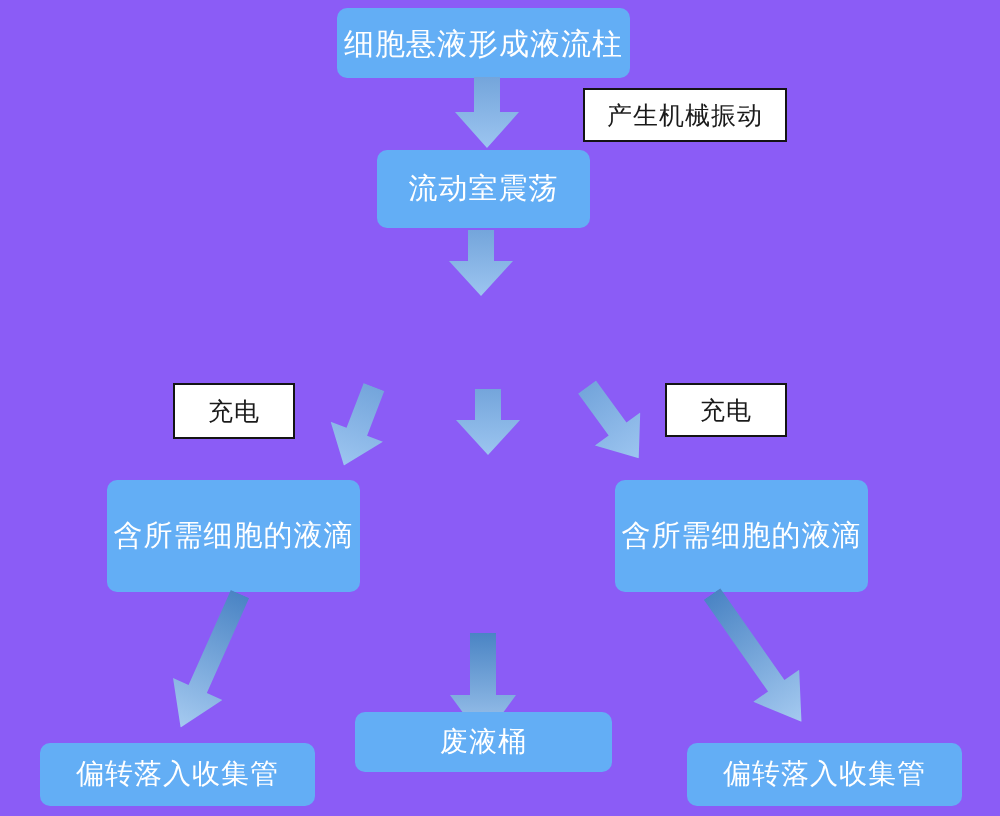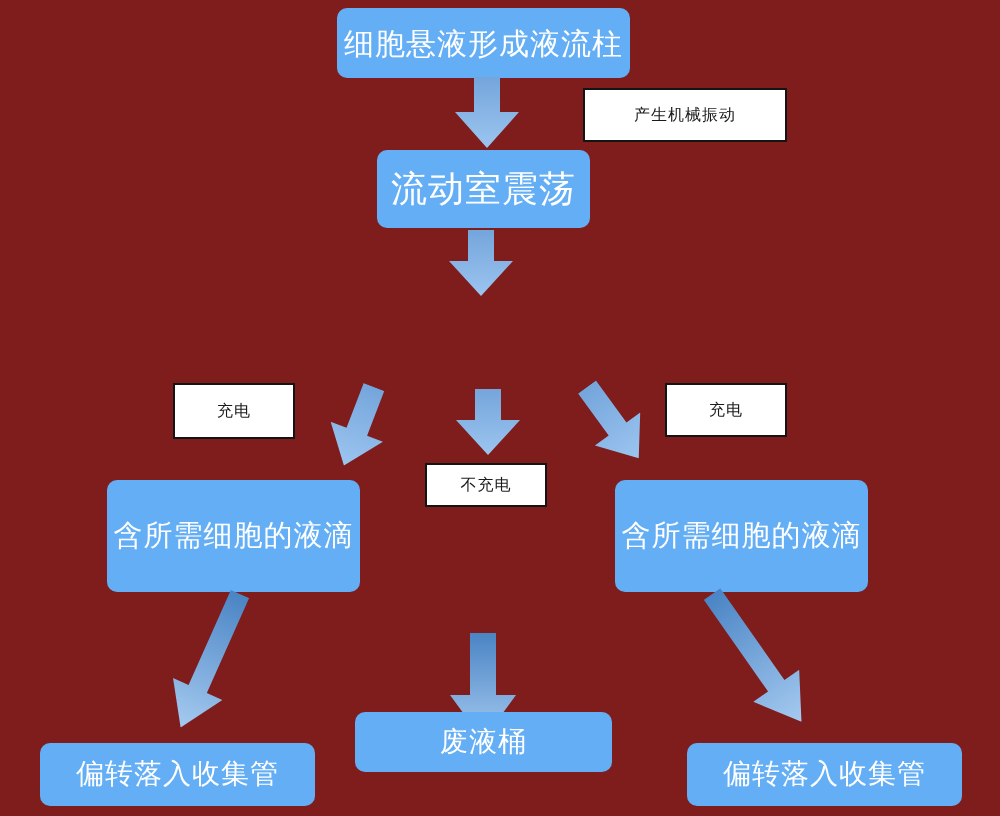--- a/index.html
+++ b/index.html
@@ -1,19 +1,19 @@
 <!DOCTYPE html>
 <html><head>
 <meta charset="utf-8">
 <style>
   html,body{margin:0;padding:0;background:#ffffff;}
   #canvas{
     position:relative;
     width:1000px;height:816px;
-    background:#7f1d1d;
+    background:#8b5cf6;
     font-family:Liberation Serif, serif;
     overflow:hidden;
   }
   .box{
     position:absolute;
     background:#63AEF5;
     color:#ffffff;
     border-radius:10px;
     display:flex;align-items:center;justify-content:center;
     text-align:center;
@@ -23,21 +23,21 @@
     box-sizing:border-box;
   }
   .label{
     position:absolute;
     background:#ffffff;
     color:#1a1a1a;
     border:2px solid #141414;
     display:flex;align-items:center;justify-content:center;
     text-align:center;
     box-sizing:border-box;
-    font-size:16px;
+    font-size:25px;
     letter-spacing:1px;
   }
   .arrow{
     position:absolute;
     transform-origin:50% 0;
     display:block;
   }
 </style>
 </head>
 <body>
@@ -58,21 +58,21 @@
   </svg>
 
   <div class="box" style="left:337px;top:8px;width:293px;height:70px;font-size:30px">细胞悬液形成液流柱</div>
 
   <svg class="arrow" style="left:455px;top:77px" width="64" height="71" viewBox="0 0 64 71">
     <polygon points="19,0 45,0 45,35 64,35 32,71 0,35 19,35" fill="url(#gShort)"></polygon>
   </svg>
 
   <div class="label" style="left:583px;top:88px;width:204px;height:54px">产生机械振动</div>
 
-  <div class="box" style="left:377px;top:150px;width:213px;height:78px;font-size:36px">流动室震荡</div>
+  <div class="box" style="left:377px;top:150px;width:213px;height:78px;font-size:29px">流动室震荡</div>
 
   <svg class="arrow" style="left:449px;top:230px" width="64" height="66" viewBox="0 0 64 66">
     <polygon points="19,0 45,0 45,31 64,31 32,66 0,31 19,31" fill="url(#gShort)"></polygon>
   </svg>
 
 
   <div class="label" style="left:173px;top:383px;width:122px;height:56px">充电</div>
 
   <div class="label" style="left:665px;top:383px;width:122px;height:54px">充电</div>
 
@@ -81,21 +81,20 @@
   </svg>
 
   <svg class="arrow" style="left:456px;top:389px" width="64" height="66" viewBox="0 0 64 66">
     <polygon points="19,0 45,0 45,31 64,31 32,66 0,31 19,31" fill="url(#gShort)"></polygon>
   </svg>
 
   <svg class="arrow" style="left:559px;top:387px;transform:rotate(-36deg)" width="56" height="88" viewBox="0 0 56 88">
     <polygon points="17,0 39,0 39,52 56,52 28,88 0,52 17,52" fill="url(#gShort)"></polygon>
   </svg>
 
-  <div class="label" style="left:425px;top:463px;width:122px;height:44px">不充电</div>
 
   <div class="box" style="left:107px;top:480px;width:253px;height:112px;font-size:29px">含所需细胞的液滴</div>
 
 
   <div class="box" style="left:615px;top:480px;width:253px;height:112px;font-size:29px">含所需细胞的液滴</div>
 
   <svg class="arrow" style="left:213px;top:594px;transform:rotate(24deg)" width="54" height="146" viewBox="0 0 54 146">
     <polygon points="17,0 37,0 37,104 54,104 27,146 0,104 17,104" fill="url(#gLong)"></polygon>
   </svg>
 

